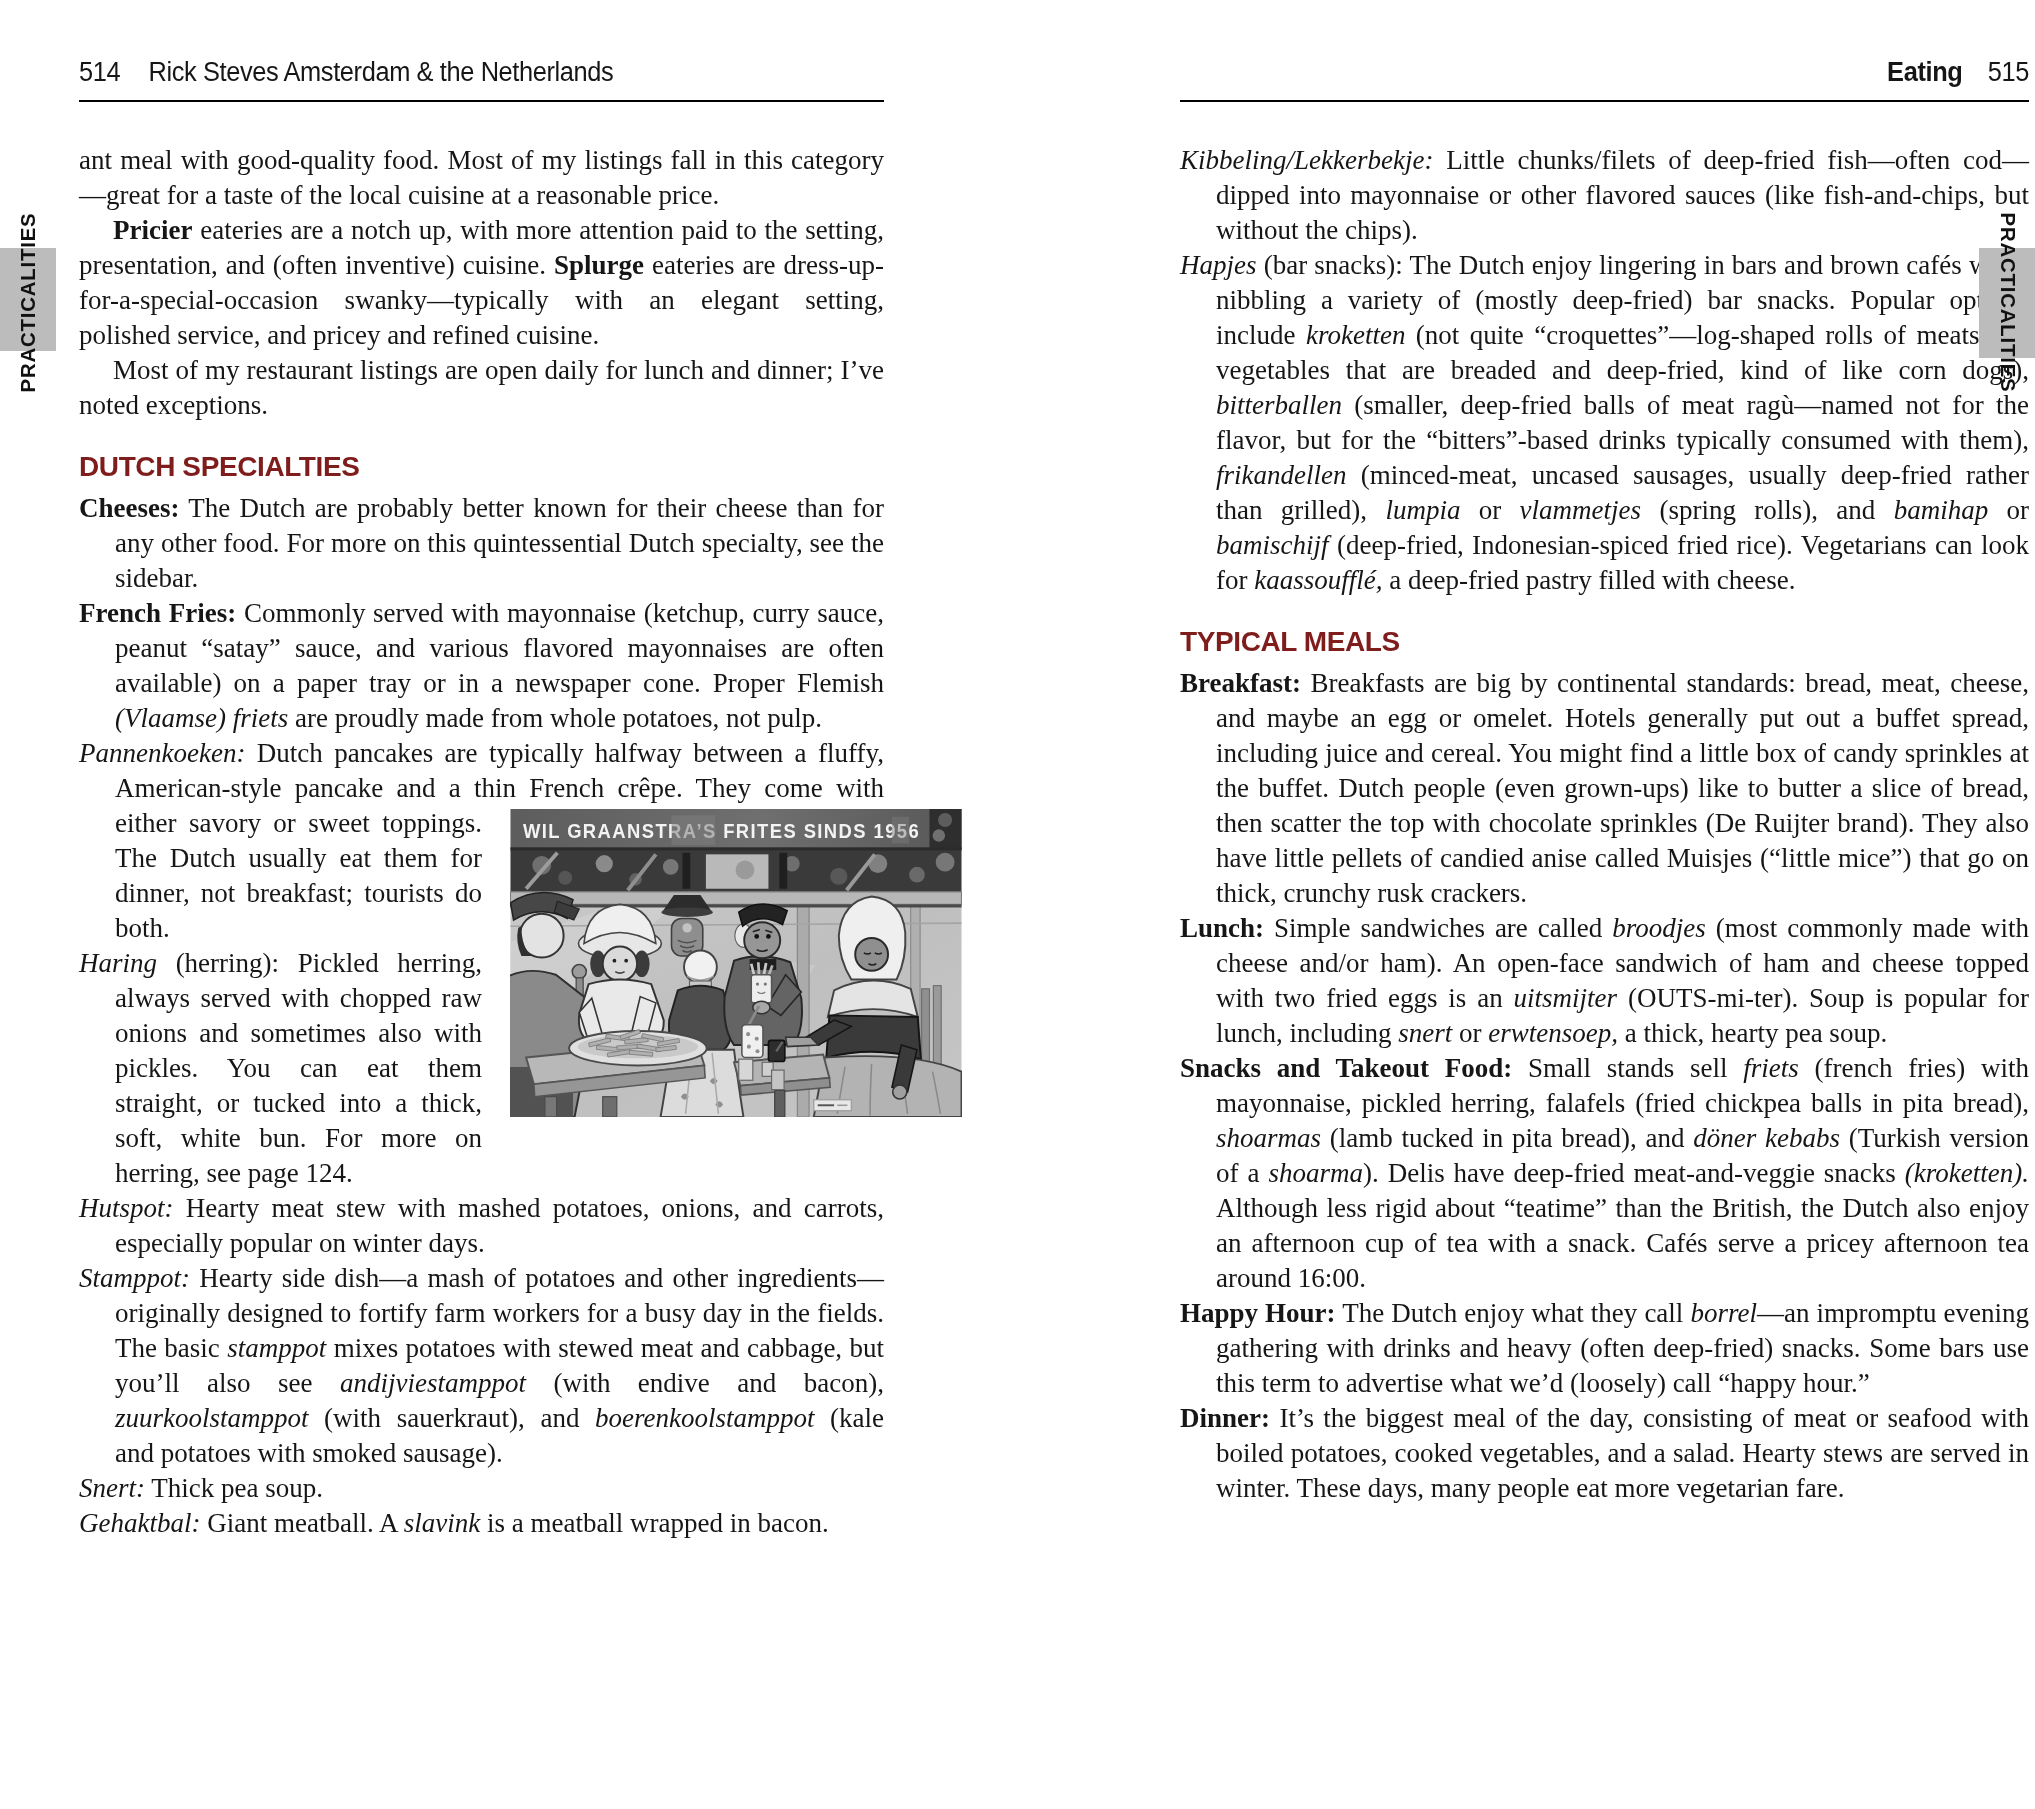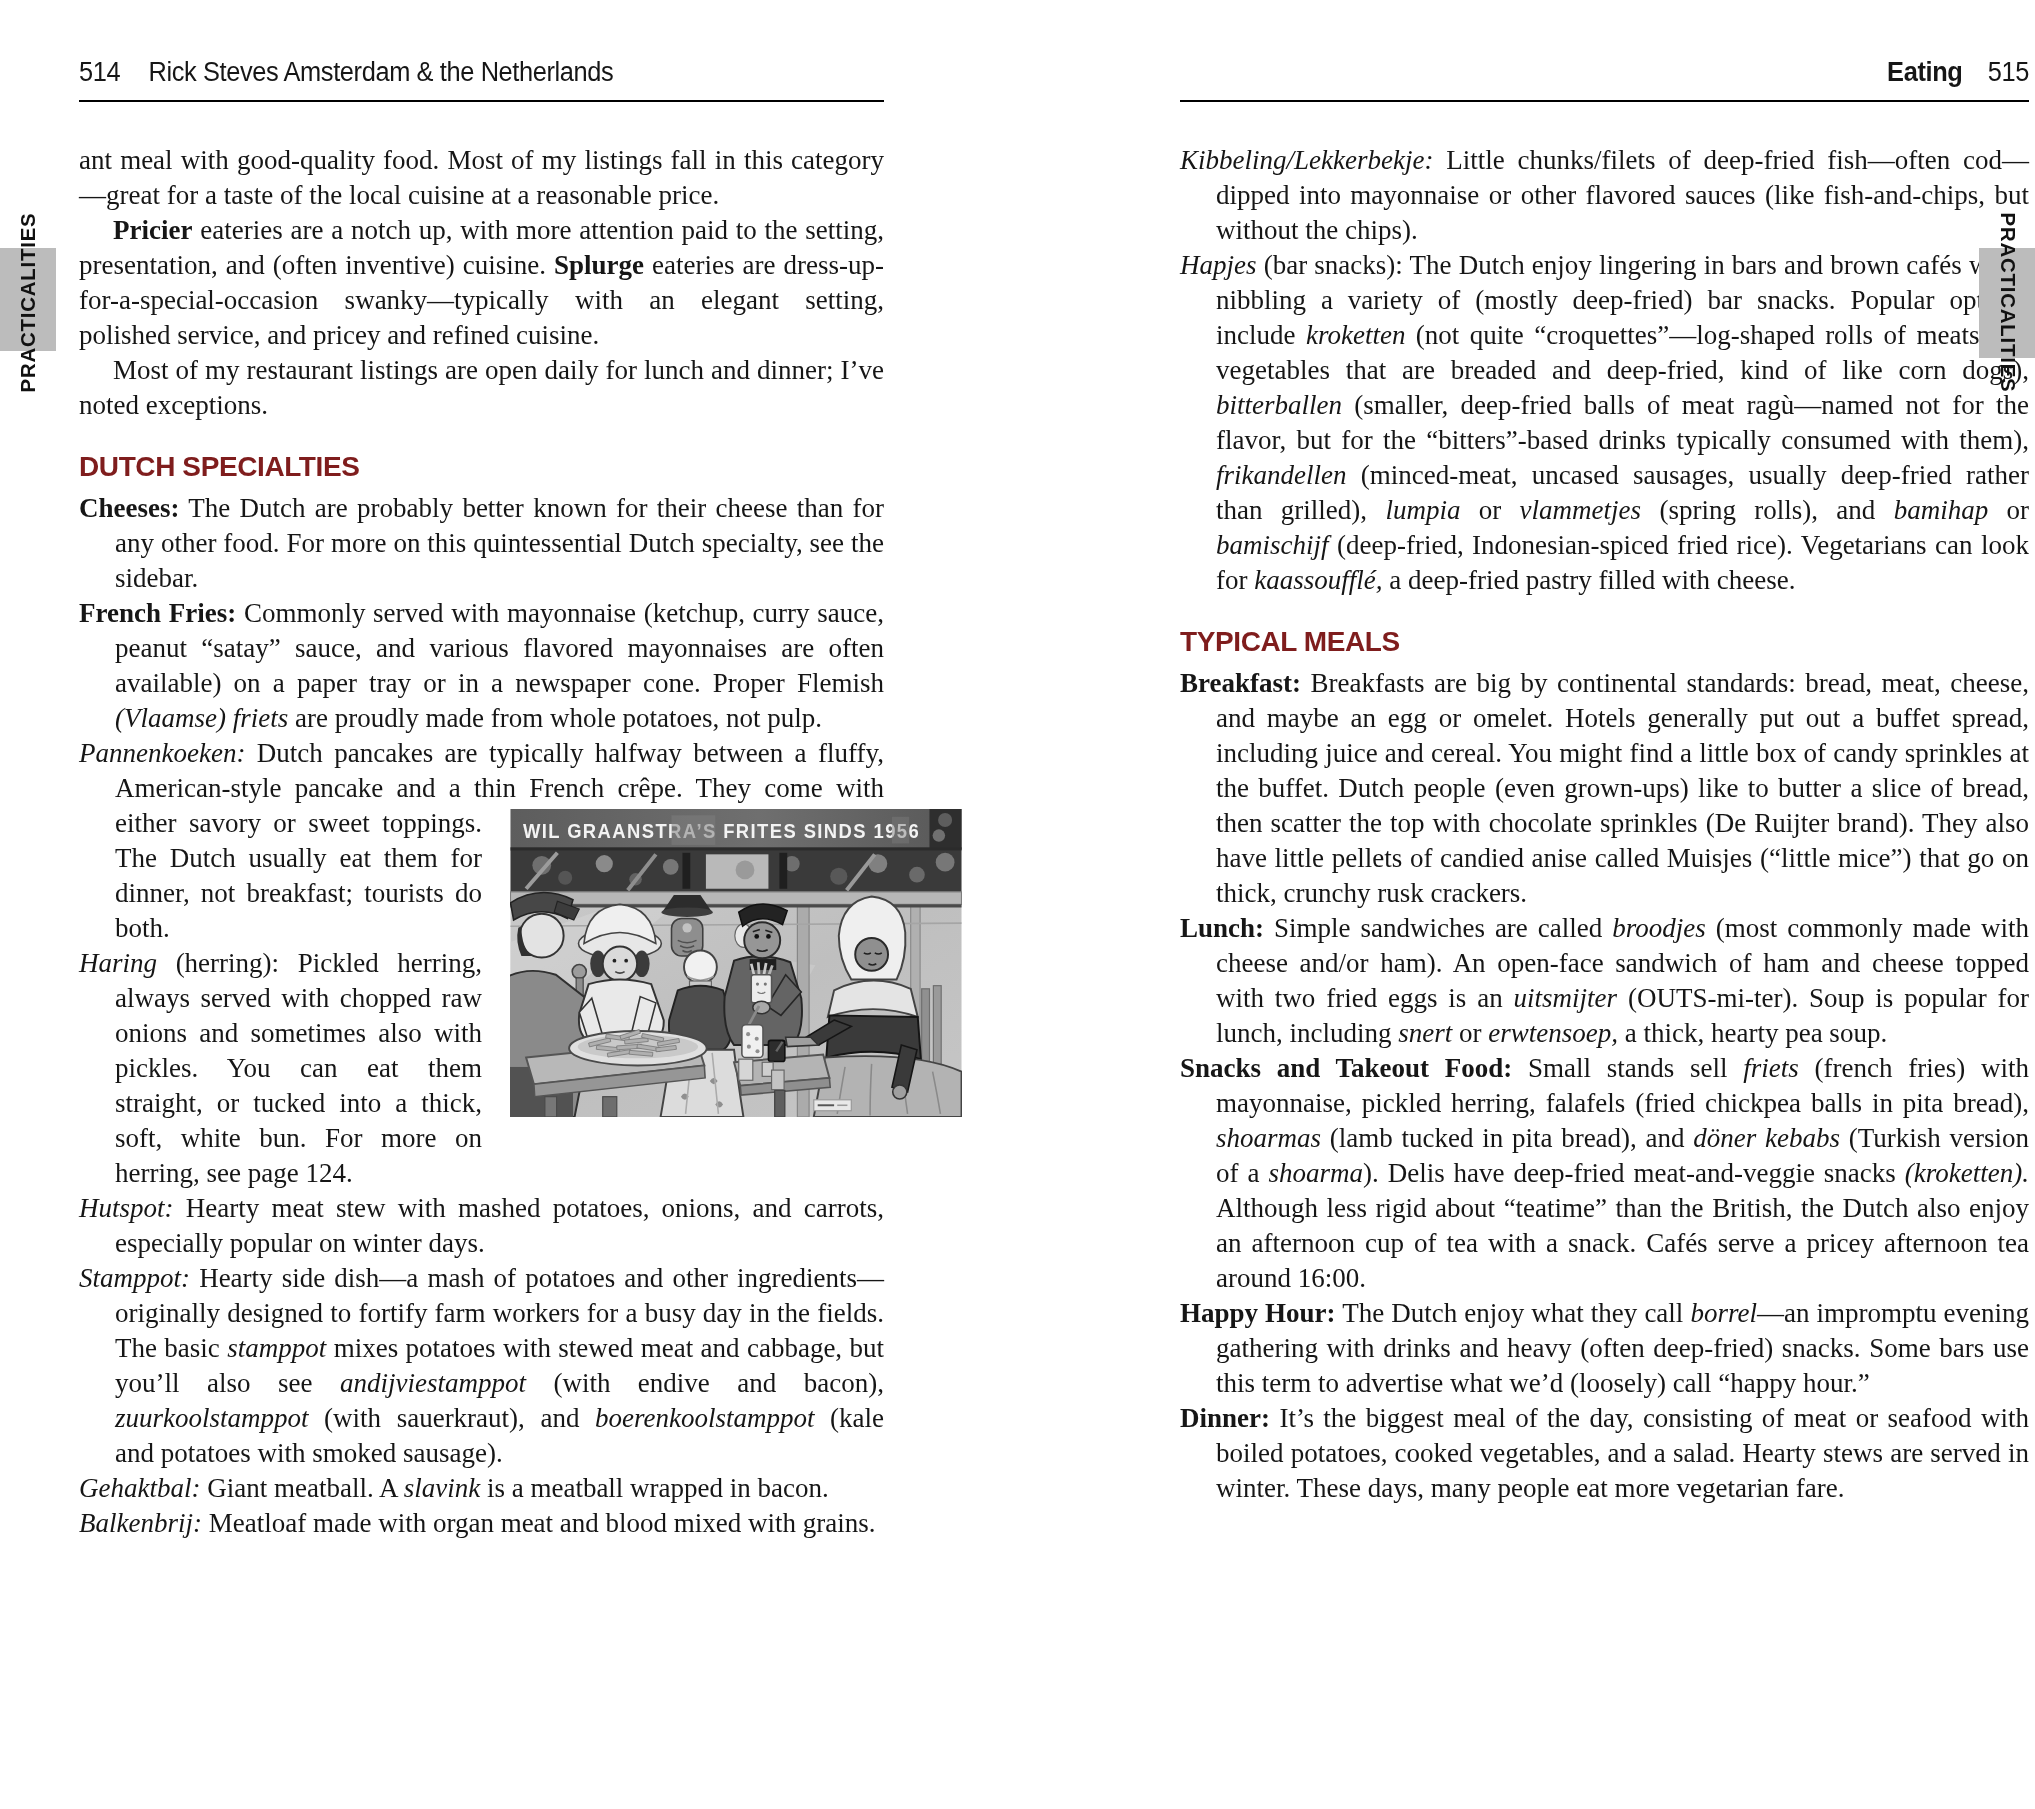--- a/index.html
+++ b/index.html
@@ -264,22 +264,22 @@
     <g>
       <rect x="388" y="372" width="48" height="14" fill="#e8e8e8" stroke="#999" stroke-width="1.5"></rect>
       <line x1="393" y1="379" x2="414" y2="379" stroke="#555" stroke-width="2.5"></line>
       <line x1="418" y1="379" x2="431" y2="379" stroke="#9a9a9a" stroke-width="2"></line>
     </g>
   </svg>
   </span><span class="seg-n">come with either savory or sweet toppings. The Dutch usually eat them for dinner, not breakfast; tourists do both.</span></p>
         <p class="para entry"><span class="seg-bi">Haring</span><span class="seg-n"> (herring): Pickled herring, always served with chopped raw onions and sometimes also with pickles. You can eat them straight, or tucked into a thick, soft, white bun. For more on herring, see page 124.</span></p>
         <p class="para entry"><span class="seg-bi">Hutspot:</span><span class="seg-n"> Hearty meat stew with mashed potatoes, onions, and carrots, especially popular on winter days.</span></p>
         <p class="para entry"><span class="seg-bi">Stamppot:</span><span class="seg-n"> Hearty side dish—a mash of potatoes and other ingredients—originally designed to fortify farm workers for a busy day in the fields. The basic </span><span class="seg-i">stamppot</span><span class="seg-n"> mixes potatoes with stewed meat and cabbage, but you’ll also see </span><span class="seg-i">andijviestamppot</span><span class="seg-n"> (with endive and bacon), </span><span class="seg-i">zuurkoolstamppot</span><span class="seg-n"> (with sauerkraut), and </span><span class="seg-i">boerenkoolstamppot</span><span class="seg-n"> (kale and potatoes with smoked sausage).</span></p>
+        <p class="para entry"><span class="seg-bi">Snert:</span><span class="seg-n"> Thick pea soup.</span></p>
         <p class="para entry"><span class="seg-bi">Gehaktbal:</span><span class="seg-n"> Giant meatball. A </span><span class="seg-i">slavink</span><span class="seg-n"> is a meatball wrapped in bacon.</span></p>
-        <p class="para entry"><span class="seg-bi">Balkenbrij:</span><span class="seg-n"> Meatloaf made with organ meat and blood mixed with grains.</span></p>
       </div>
   </div>
 </div>
 
 <div class="page page-right">
   <div class="running-head">
     <span class="head-title">Eating</span><span class="head-num">515</span>
   </div>
   <hr class="head-rule">
   <div class="page-body">

